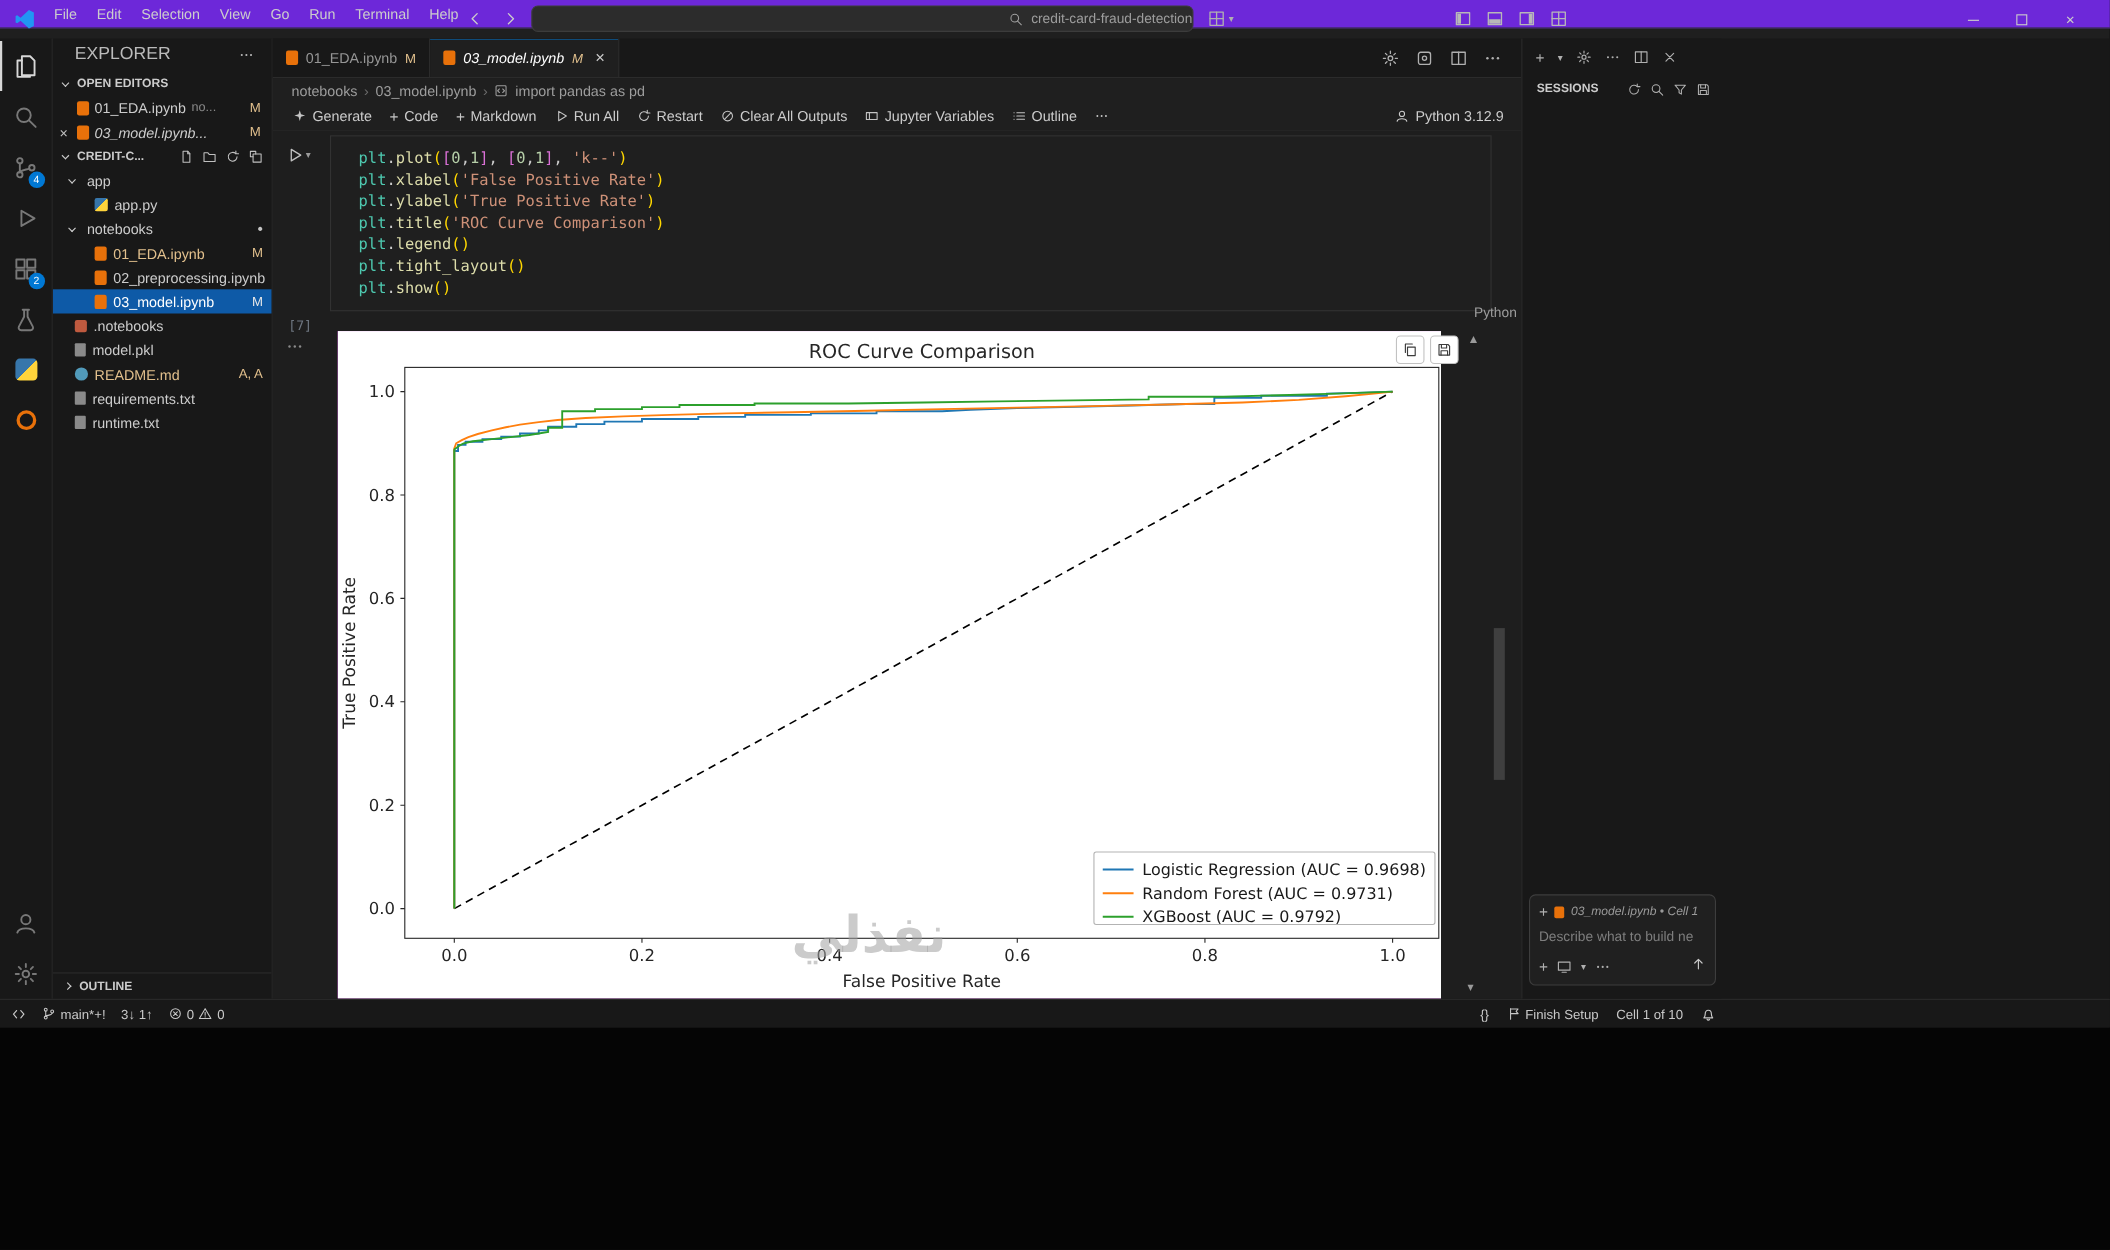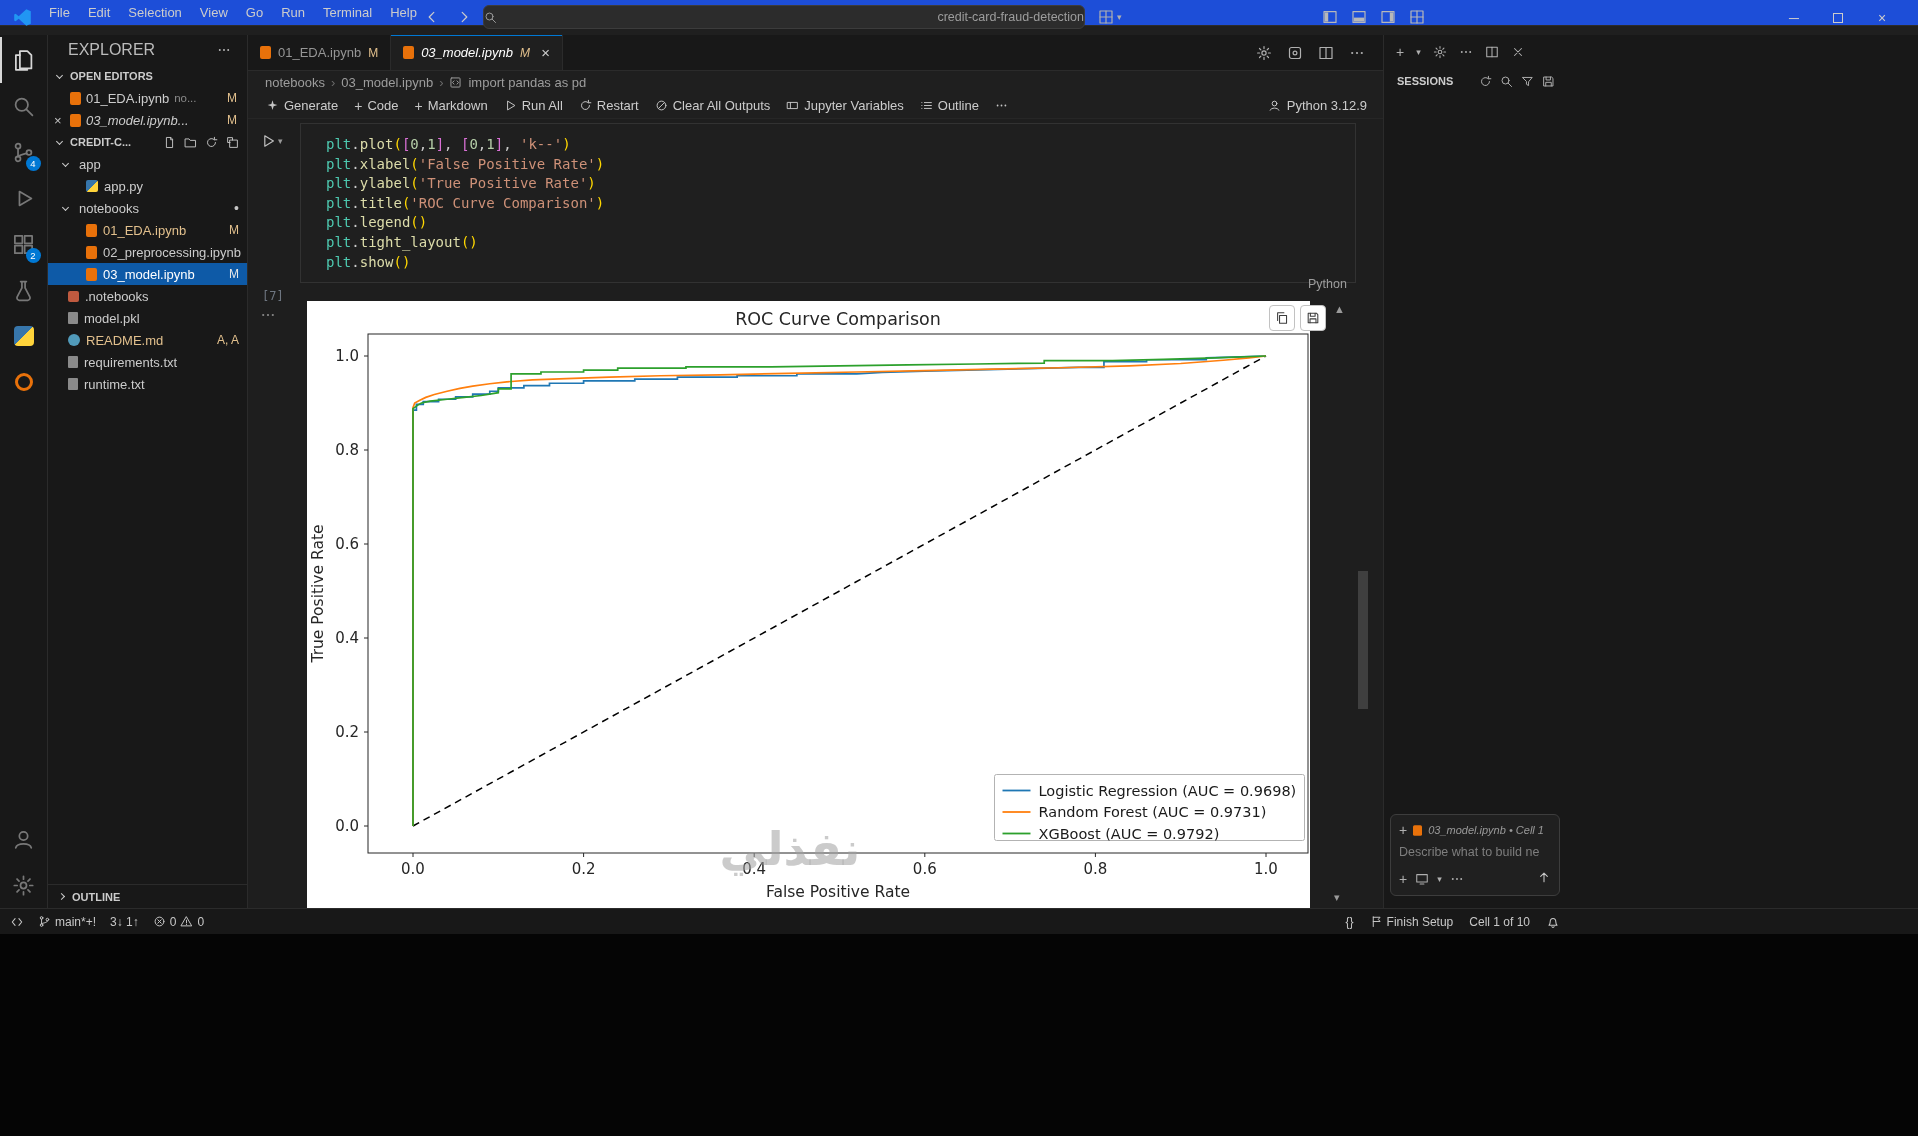--- a/index.html
+++ b/index.html
@@ -1,24 +1,24 @@
 <!DOCTYPE html>
 <html><head>
 <meta charset="utf-8">
 <style>
 *{margin:0;padding:0;box-sizing:border-box}
 html,body{width:1918px;height:1136px;overflow:hidden;background:#050505;font-family:"Liberation Sans",sans-serif}
 .window{position:absolute;left:0;top:0;width:1918px;height:934px;background:#1f1f1f}
 
-.titlebar{position:relative;height:26px;background:#1d4ed8;border-bottom:1px solid #2b2b2b;display:flex;align-items:center}
+.titlebar{position:relative;height:26px;background:#6d28d9;border-bottom:1px solid #2b2b2b;display:flex;align-items:center}
 .logo{position:absolute;left:13px;top:8px;width:19px;height:19px}
 #menubar{display:flex;margin-left:40px;height:100%;align-items:center}
 .menu-item{padding:0 9px;font-size:13px;color:#cccccc;height:100%;display:flex;align-items:center}
 .nav-arrows{position:absolute;left:424px;top:9px;display:flex;gap:16px;color:#cccccc}
-.cmd-center{position:absolute;left:483px;top:5px;width:602px;height:24px;background:#2c2c2c;border:1px solid #3c3c3c;border-radius:6px;display:flex;align-items:center;justify-content:space-between;gap:7px;color:#9d9d9d;font-size:12.5px}
+.cmd-center{position:absolute;left:483px;top:5px;width:602px;height:24px;background:#2c2c2c;border:1px solid #3c3c3c;border-radius:6px;display:flex;align-items:center;justify-content:flex-end;gap:7px;color:#9d9d9d;font-size:12.5px}
 .cmd-aux{position:absolute;left:1098px;top:9px;display:flex;align-items:center;gap:3px;color:#b0b0b0}
 .layout-group{position:absolute;left:1322px;top:9px;display:flex;gap:13px;color:#b8b8b8}
 .wc-group{position:absolute;right:14px;top:0;height:35px;display:flex}
 .wc{width:44px;height:35px;display:flex;align-items:center;justify-content:center;color:#cccccc;font-size:14px}
 .wc-max i{width:10px;height:10px;border:1px solid #cccccc;display:block}
 
 .main{position:absolute;top:35px;left:0;right:0;height:873px;display:flex}
 .activitybar{width:48px;background:#181818;border-right:1px solid #2b2b2b;display:flex;flex-direction:column;align-items:center;padding-top:2px}
 .ab-item{width:48px;height:46px;display:flex;align-items:center;justify-content:center;color:#787878;position:relative}
 .ab-item.active{color:#d7d7d7;box-shadow:inset 2px 0 0 #d7d7d7}
@@ -73,21 +73,21 @@
 .nbt-plus{font-size:14px;color:#c5c5c5}
 .nbt-kernel{margin-left:auto;display:flex;align-items:center;gap:6px;padding-right:16px}
 
 .nbcontent{position:relative;flex:1;background:#1e1e1e;overflow:hidden}
 .cell-run{position:absolute;left:12px;top:14px;display:flex;align-items:center;gap:2px;color:#c0c0c0}
 .run-chev{font-size:9px;color:#9a9a9a}
 .cell-box{position:absolute;left:52px;top:4px;width:1056px;height:160px;background:#1f1f1f;border:1px solid #323232;padding:11px 14px 10px 25px;font-family:"DejaVu Sans Mono",monospace;font-size:14px;line-height:19.6px}
 .code-line{white-space:pre}
 .tk-mod{color:#4EC9B0}.tk-pln{color:#cccccc}.tk-fn{color:#DCDCAA}.tk-b1{color:#ffd700}.tk-b2{color:#da70d6}.tk-num{color:#b5cea8}.tk-str{color:#ce9178}
 .exec-count{position:absolute;left:14px;top:170px;color:#6e7681;font-family:"DejaVu Sans Mono",monospace;font-size:12px}
-.cell-lang{position:absolute;left:1060px;top:158px;color:#9d9d9d;font-size:12.5px}
+.cell-lang{position:absolute;left:1092px;top:158px;color:#9d9d9d;font-size:12.5px}
 .out-more{position:absolute;left:12px;top:188px;color:#8a8a8a;width:16px;height:16px}
 .output-box{position:absolute;left:59px;top:182px;width:1003px;height:607px;background:#d946ef}
 .out-actions{position:absolute;top:4px;right:-16px;display:flex;gap:5px}
 .out-btn{width:26px;height:26px;background:#ffffff;border:1px solid #c2c2c2;border-radius:4px;display:flex;align-items:center;justify-content:center;color:#3c3c3c}
 .scroll-top-hint{position:absolute;left:1086px;top:184px;color:#9a9a9a;font-size:11px}
 .scroll-bot-hint{position:absolute;left:1086px;top:772px;color:#9a9a9a;font-size:11px}
 .nb-scrollbar{position:absolute;right:15px;top:452px;width:10px;height:138px;background:#515151;opacity:.65}
 
 .rightpanel{flex:1;background:#181818;display:flex}
 .rp-inner{width:182px;height:100%;border-left:1px solid #2b2b2b;position:relative;background:#181818;color:#cccccc}

